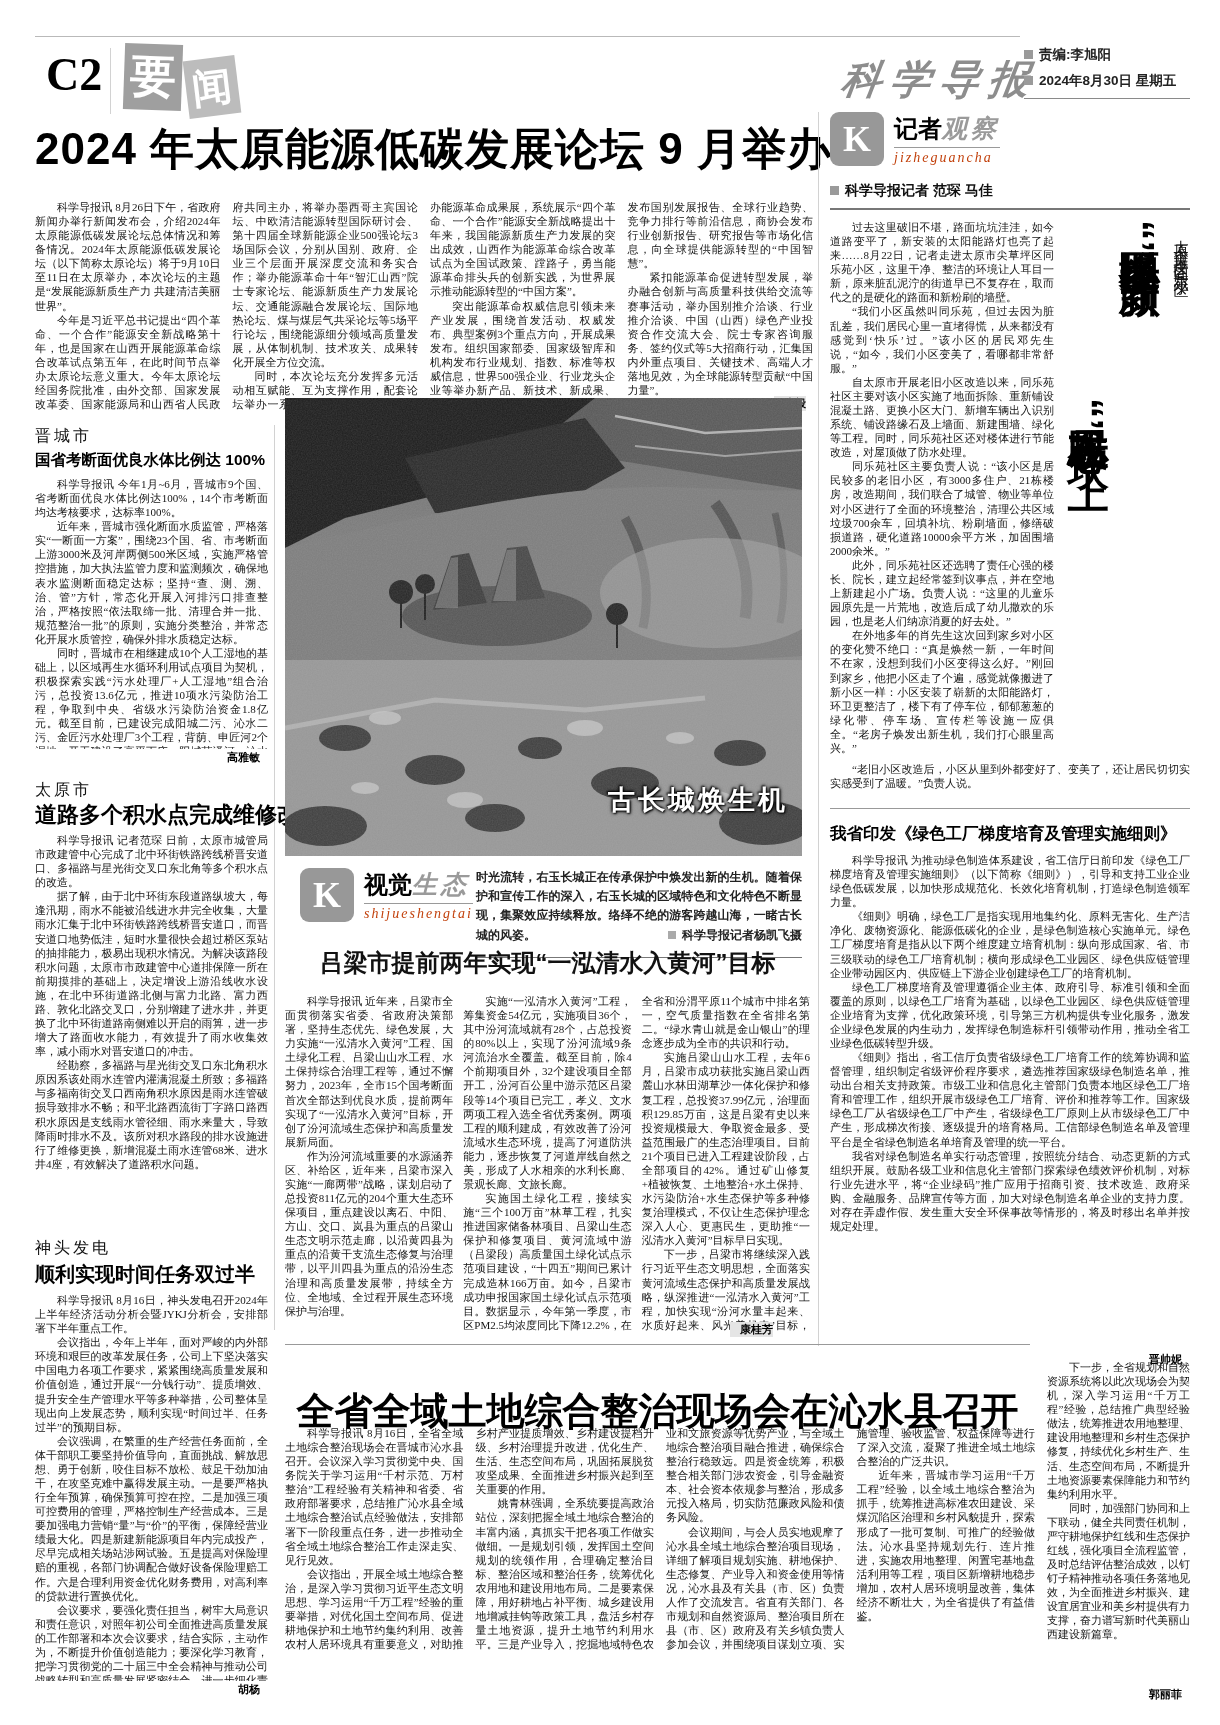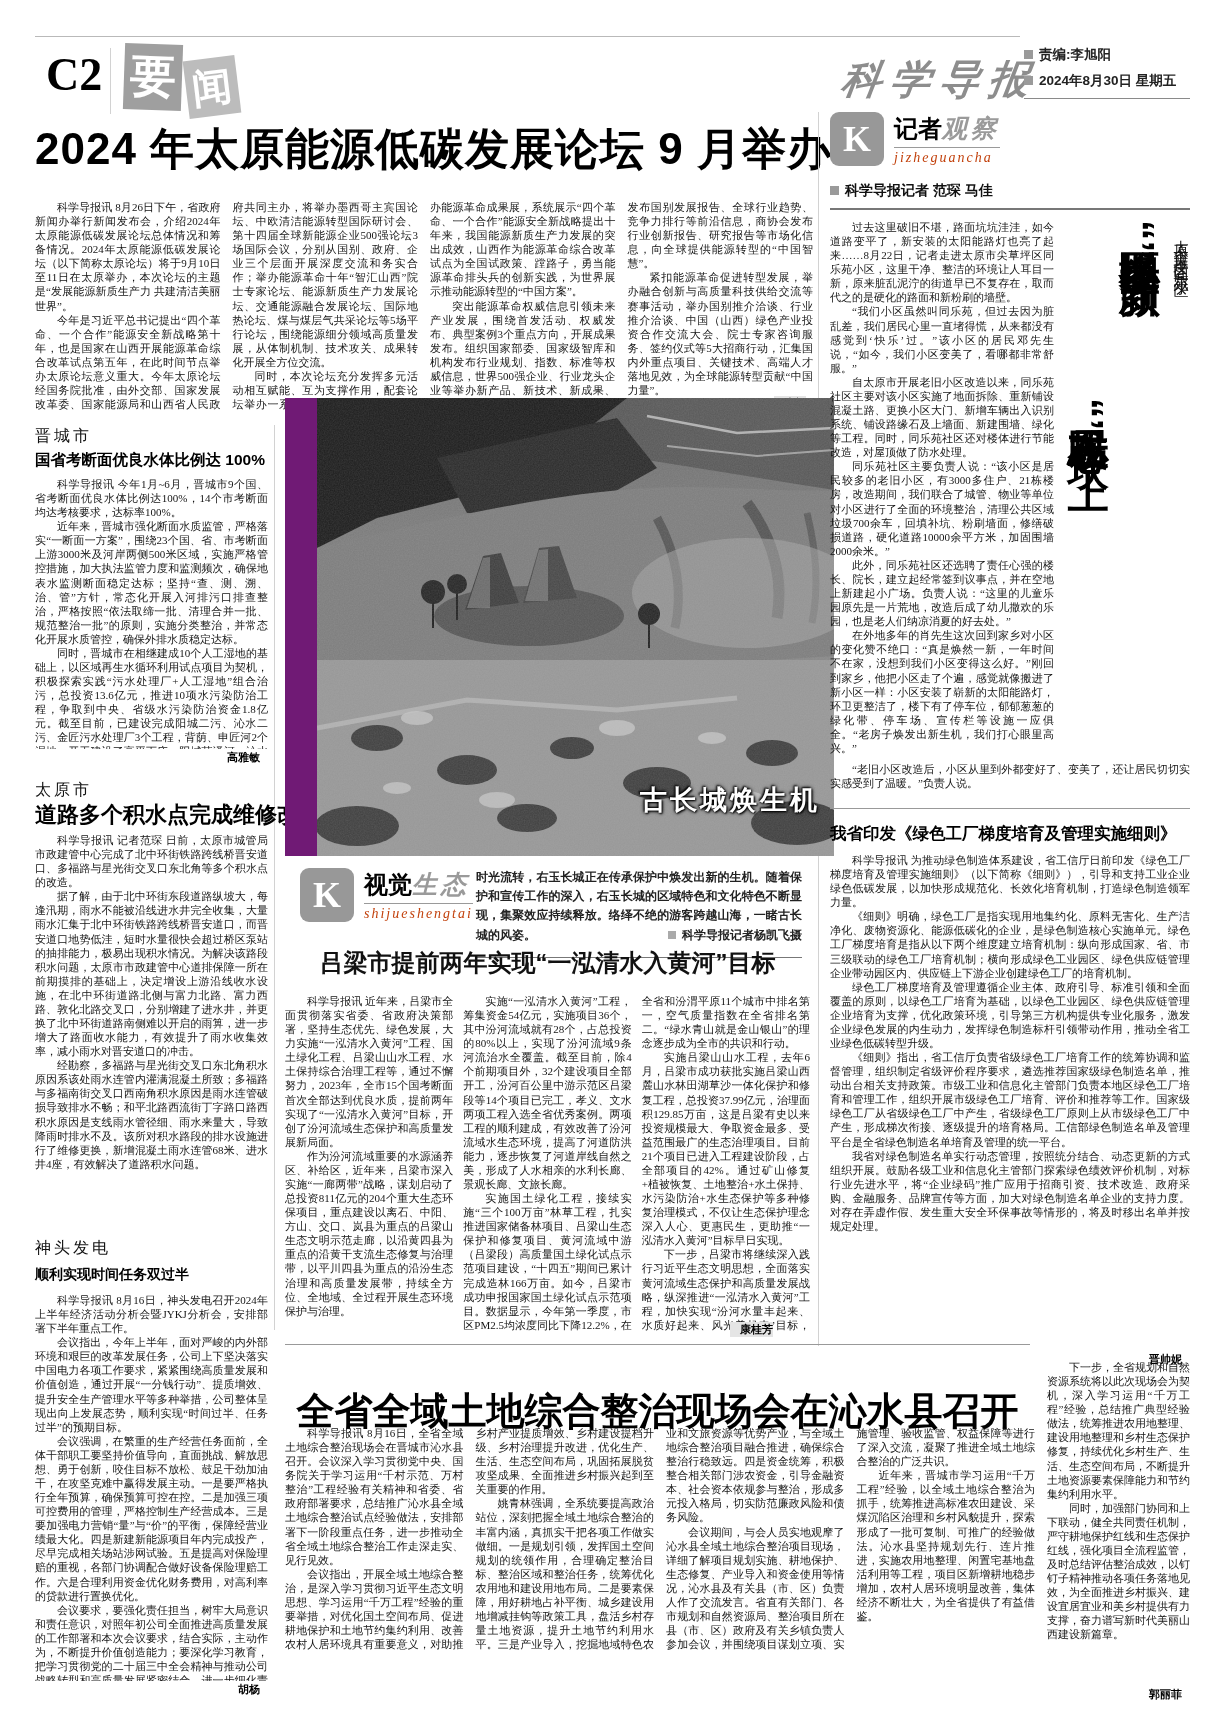--- a/index.html
+++ b/index.html
@@ -48,21 +48,21 @@
   .rep-bar{font:700 14px "Liberation Sans","DejaVu Sans",sans-serif;color:#111;
            border-bottom:2px solid #777;padding-bottom:8px;}
 
   
   .vhead{writing-mode:vertical-rl;height:540px;overflow:hidden;}
   .vhead .vk{display:block;font:400 15px "Liberation Sans","DejaVu Sans",sans-serif;letter-spacing:4px;color:#111;padding-top:8px;margin-left:6px;}
   .vhead .vh{display:block;font:900 41px "Liberation Sans","DejaVu Sans",sans-serif;color:#000;line-height:1.25;}
   .vhead .vh2{padding-top:178px;}
 
   
-  .photo{background:#701a75;padding-left:32px;}
+  .photo{background:#701a75;}
   .overlay-title{position:absolute;right:14px;bottom:38px;color:#fff;
     font:900 27px "Liberation Sans","DejaVu Sans",sans-serif;letter-spacing:3px;
     text-shadow:0 0 4px #000,1px 1px 2px #000,-1px -1px 2px #000;}
   .caption{font:600 12px/1.6 "Liberation Sans","DejaVu Sans",sans-serif;color:#222;text-align:justify;
            border-bottom:1px solid #777;padding-bottom:12px;}
   .credit{white-space:nowrap;}
   .credit .sq{width:8px;height:8px;background:#aaa;}
 
   .lv-head{font:900 24px/34px "Liberation Sans","DejaVu Sans",sans-serif;text-align:center;white-space:nowrap;}
   .green-head{font:900 16.5px/24px "Liberation Sans","DejaVu Sans",sans-serif;white-space:nowrap;color:#000;}
@@ -114,21 +114,21 @@
 
     <div class="kicker" style="margin-top:14px;">太原市</div>
     <div class="sec-head" style="font-size:22px;line-height:28px;">道路多个积水点完成维修改造</div>
     <div class="body-txt" style="height:390px;margin-top:4px;">
       <p><span class="lead">科学导报讯 记者范琛</span> <span>日前，太原市城管局市政建管中心完成了北中环街铁路跨线桥晋安道口、多福路与星光街交叉口东北角等多个积水点的改造。</span></p>
       <p>据了解，由于北中环街东段道路纵坡大，每逢汛期，雨水不能被沿线进水井完全收集，大量雨水汇集于北中环街铁路跨线桥晋安道口，而晋安道口地势低洼，短时水量很快会超过桥区泵站的抽排能力，极易出现积水情况。为解决该路段积水问题，太原市市政建管中心道排保障一所在前期摸排的基础上，决定增设上游沿线收水设施，在北中环街道路北侧与富力北路、富力西路、敦化北路交叉口，分别增建了进水井，并更换了北中环街道路南侧难以开启的雨箅，进一步增大了路面收水能力，有效提升了雨水收集效率，减小雨水对晋安道口的冲击。</p>
       <p>经勘察，多福路与星光街交叉口东北角积水原因系该处雨水连管内灌满混凝土所致；多福路与多福南街交叉口西南角积水原因是雨水连管破损导致排水不畅；和平北路西流街丁字路口路西积水原因是支线雨水管径细、雨水来量大，导致降雨时排水不及。该所对积水路段的排水设施进行了维修更换，新增混凝土雨水连管68米、进水井4座，有效解决了道路积水问题。</p>
     </div>
 
     <div class="kicker" style="margin-top:14px;">神头发电</div>
-    <div class="sec-head" style="font-size:14px;line-height:30px;">顺利实现时间任务双过半</div>
+    <div class="sec-head" style="font-size:20px;line-height:30px;">顺利实现时间任务双过半</div>
     <div class="body-txt" style="height:388px;margin-top:4px;">
       <p><span class="lead">科学导报讯</span> <span>8月16日，神头发电召开2024年上半年经济活动分析会暨JYKJ分析会，安排部署下半年重点工作。</span></p>
       <p>会议指出，今年上半年，面对严峻的内外部环境和艰巨的改革发展任务，公司上下坚决落实中国电力各项工作要求，紧紧围绕高质量发展和价值创造，通过开展“一分钱行动”、提质增效、提升安全生产管理水平等多种举措，公司整体呈现出向上发展态势，顺利实现“时间过半、任务过半”的预期目标。</p>
       <p>会议强调，在繁重的生产经营任务面前，全体干部职工要坚持价值导向，直面挑战、解放思想、勇于创新，咬住目标不放松、鼓足干劲加油干，在攻坚克难中赢得发展主动。一是要严格执行全年预算，确保预算可控在控。二是加强三项可控费用的管理，严格控制生产经营成本。三是要加强电力营销“量”与“价”的平衡，保障经营业绩最大化。四是新建新能源项目年内完成投产，尽早完成相关场站涉网试验。五是提高对保险理赔的重视，各部门协调配合做好设备保险理赔工作。六是合理利用资金优化财务费用，对高利率的贷款进行置换优化。</p>
       <p>会议要求，要强化责任担当，树牢大局意识和责任意识，对照年初公司全面推进高质量发展的工作部署和本次会议要求，结合实际，主动作为，不断提升价值创造能力；要深化学习教育，把学习贯彻党的二十届三中全会精神与推动公司战略转型和高质量发展紧密结合，进一步细化责任书、时间表和路线图，确保全年各项生产经营任务圆满完成。</p>
     </div>
     <div class="byline">胡杨</div>
   </div>
 
   <div class="abs photo" style="left:285px;top:398px;width:517px;height:458px;">

